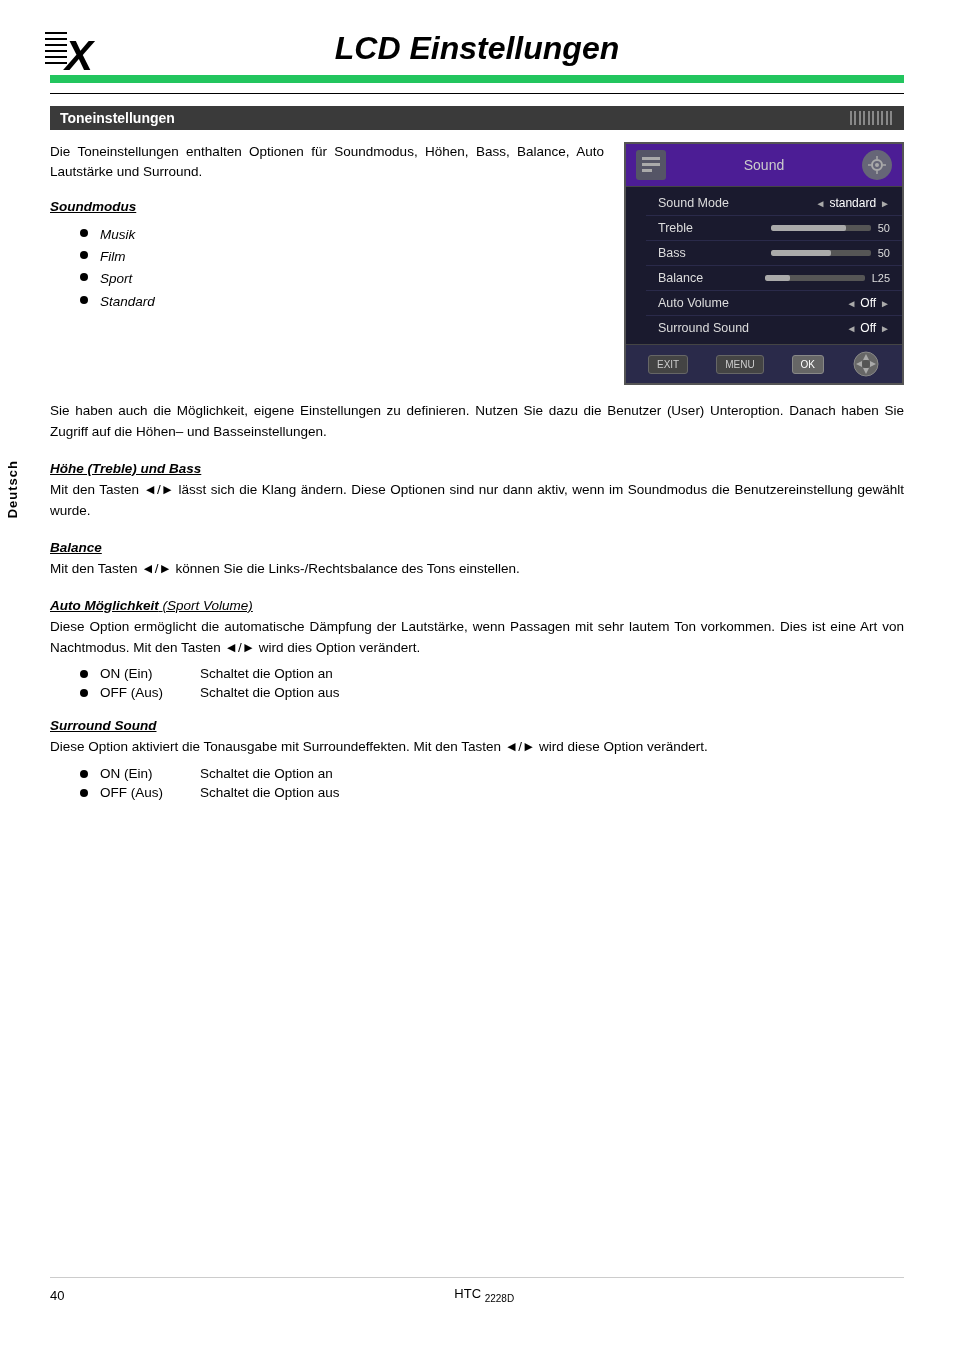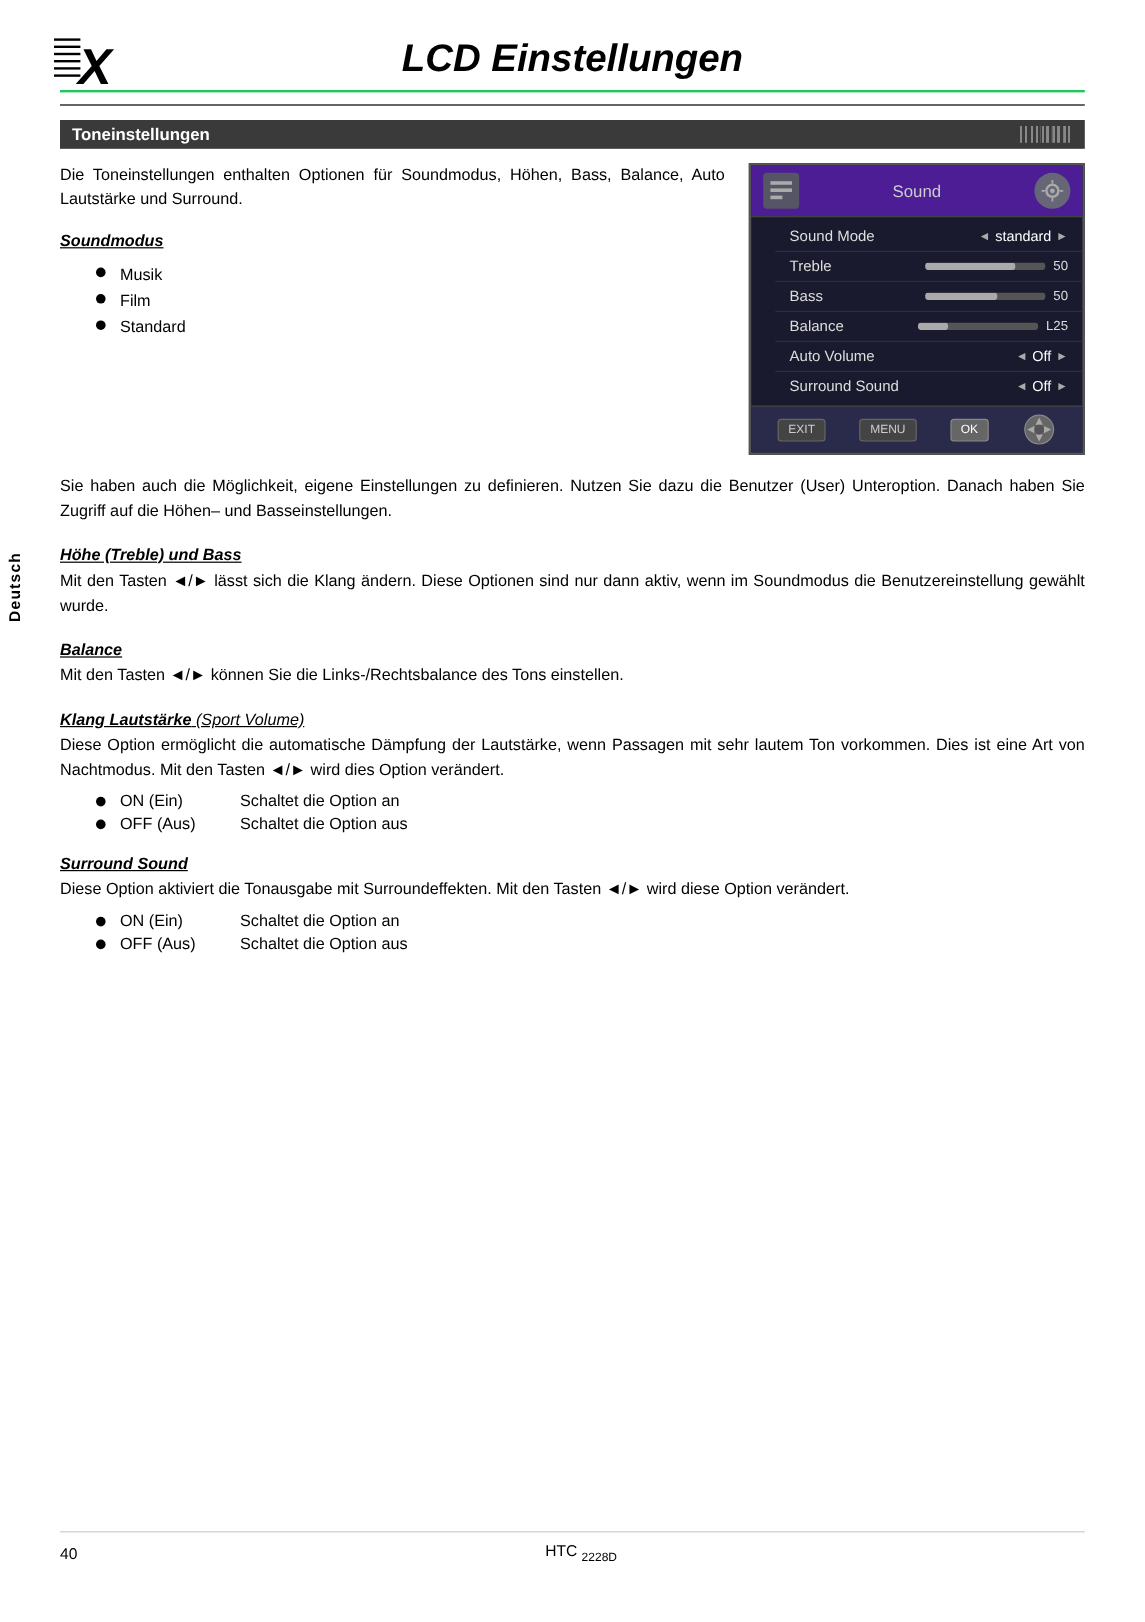--- a/index.html
+++ b/index.html
@@ -17,21 +17,21 @@
       width: 954px;
       min-height: 1352px;
       padding: 30px 50px 40px 50px;
       position: relative;
     }
 
     
     .header {
       text-align: center;
       margin-bottom: 10px;
-      border-bottom: 2px solid #22c55e;
+      border-bottom: 8px solid #22c55e;
       padding-bottom: 8px;
     }
     .header h1 {
       font-size: 32px;
       font-style: italic;
       font-weight: bold;
     }
 
     
     .logo-area {
@@ -203,20 +203,21 @@
     }
     .subsection-text {
       font-size: 13.5px;
       line-height: 1.55;
       text-align: justify;
     }
 
     
     .bullet-list {
       margin: 8px 0 8px 30px;
+      font-style: italic;
     }
     .bullet-item {
       display: flex;
       align-items: flex-start;
       margin-bottom: 2px;
       font-size: 13.5px;
     }
     .bullet-dot {
       width: 8px;
       height: 8px;
@@ -317,20 +318,24 @@
       <div class="subsection">
         <div class="subsection-title">Soundmodus</div>
         <div class="bullet-list">
           <div class="bullet-item">
             <div class="bullet-dot"></div>
             <span>Musik</span>
           </div>
           <div class="bullet-item">
             <div class="bullet-dot"></div>
             <span>Film</span>
+          </div>
+          <div class="bullet-item">
+            <div class="bullet-dot"></div>
+            <span>Sport</span>
           </div>
           <div class="bullet-item">
             <div class="bullet-dot"></div>
             <span>Standard</span>
           </div>
         </div>
       </div>
     </div>
 
     <div class="tv-panel">
@@ -446,21 +451,21 @@
     <p class="subsection-text">Mit den Tasten ◄/► lässt sich die Klang ändern. Diese Optionen sind nur dann aktiv, wenn im Soundmodus die Benutzereinstellung gewählt wurde.</p>
   </div>
 
   <div class="subsection" style="margin-top:18px;">
     <div class="subsection-title">Balance</div>
     <p class="subsection-text">Mit den Tasten ◄/► können Sie die Links-/Rechtsbalance des Tons einstellen.</p>
   </div>
 
   <div class="subsection" style="margin-top:18px;">
     <div class="subsection-title">
-      <span>Klang Lautstärke</span>
+      <span>Auto Möglichkeit</span>
       <span style="font-weight:normal;"> </span><span style="font-weight:normal;">(Sport Volume)</span>
     </div>
     <p class="subsection-text">Diese Option ermöglicht die automatische Dämpfung der Lautstärke, wenn Passagen mit sehr lautem Ton vorkommen. Dies ist eine Art von Nachtmodus. Mit den Tasten ◄/► wird dies Option verändert.</p>
     <div class="option-list">
       <div class="option-item">
         <div class="option-bullet"></div>
         <span class="option-label">ON (Ein)</span>
         <span class="option-desc">Schaltet die Option an</span>
       </div>
       <div class="option-item">

